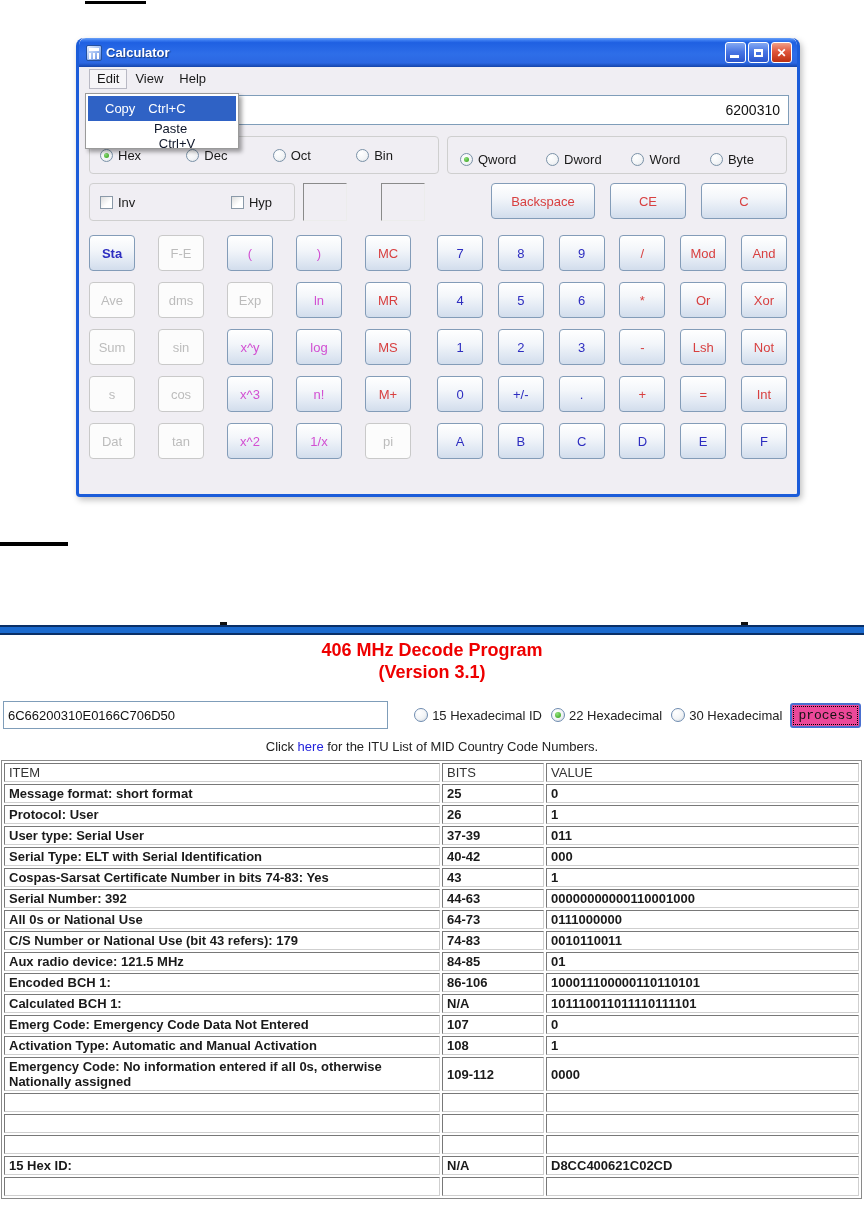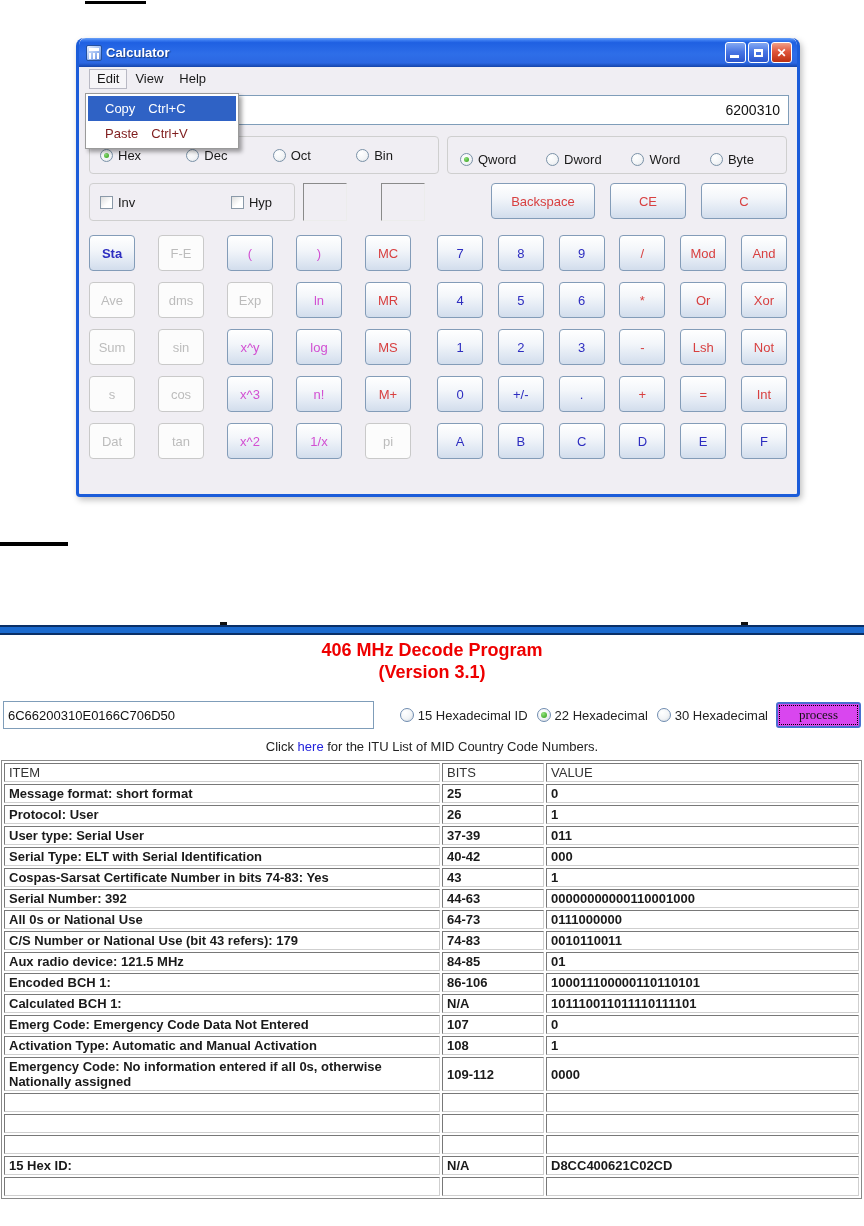--- a/index.html
+++ b/index.html
@@ -34,21 +34,21 @@
   .menu-item { padding:2px 8px 3px 8px; }
   .menu-item.open { background:#f6f5f8; border:1px solid #b9b9c4; padding:1px 7px 2px 7px; }
 
   .display { margin:5px 8px 0 8px; height:30px; background:#fff; border:1px solid #7f9db9;
     text-align:right; line-height:28px; padding-right:8px; font-size:14px; color:#111; }
 
   .dropdown { position:absolute; left:6px; top:55px; width:154px; background:#fff;
     border:1px solid #9a9a9a; box-shadow:3px 3px 4px rgba(0,0,0,.35); z-index:20; padding:2px 0; }
   .dd-item { height:25px; display:flex; align-items:center; padding-left:17px; font-size:13px; color:#1a1a1a; margin:0 2px; }
   .dd-item.hl { background:#2f62c5; color:#fff; }
-  .dd-item.disabled { color:#7f1d1d; }
+  .dd-item.disabled { color:#0f172a;flex-direction:column; }
   .dd-shortcut { margin-left:13px; }
 
   .radio-row { display:flex; margin:11px 10px 0 10px; gap:8px; }
   .groupbox { border:1px solid #cfcfcf; border-radius:4px; height:38px; display:flex; align-items:center;text-align:right; }
   .gb-base { width:350px; padding:0 45px 0 10px; justify-content:space-between; }
   .gb-word { width:340px; padding:8px 32px 0 12px; justify-content:space-between; }
 
   .radio { display:flex; align-items:center; }
   .radio-circle { width:13px; height:13px; border-radius:50%; border:1px solid #7b92a8;
     background:radial-gradient(circle at 35% 30%, #ffffff 0%, #f2f4f6 60%, #d8dde2 100%);
@@ -97,23 +97,23 @@
   .controls-row { position:absolute; left:3px; top:701px; width:858px; display:flex; align-items:center; }
   .hex-input { width:471px; height:28px; border:1px solid #7f9db9; background:#fff; font-size:13px;
     padding:0 4px; color:#111; font-family:"Liberation Sans",sans-serif; }
   .fmt-radios { display:flex; align-items:center; margin-left:26px; gap:9px; }
   .fmt-radio { display:flex; align-items:center; }
   .fmt-circle { width:14px; height:14px; border-radius:50%; border:1px solid #6f8cb0; flex:none;
     background:radial-gradient(circle at 35% 30%, #ffffff 0%, #f2f4f6 55%, #ccd4dc 100%); position:relative; }
   .fmt-radio.selected .fmt-circle::after { content:""; position:absolute; left:3px; top:3px; width:6px; height:6px;
     border-radius:50%; background:radial-gradient(circle at 35% 30%, #93e27e, #2f9c14); }
   .fmt-label { font-size:13px; color:#222; margin-left:4px; white-space:nowrap; }
-  .process-btn { margin-left:8px; border:2px solid #4a6fd0; border-radius:3px; background:#d946ef;
-    font-size:13px; color:#111; padding:3px 21px; outline:1px dotted #000; outline-offset:-4px;
-    font-family:Liberation Serif, serif; }
+  .process-btn { margin-left:8px; border:2px solid #4a6fd0; border-radius:3px; background:#ec4899;
+    font-size:13px; color:#111; padding:3px 6px; outline:1px dotted #000; outline-offset:-4px;
+    font-family:Liberation Mono, monospace; }
 
   .link-line { position:absolute; left:0; top:739px; width:864px; text-align:center; font-size:13px; color:#222; }
   .itu-link { color:#2222dd; }
 
   .decode-table { position:absolute; left:1px; top:760px; width:861px; border-collapse:separate;
     border-spacing:2px; border:1px solid #8a8a8a; background:#fff; }
   .decode-table td { border:1px solid; border-color:#787878 #cfcfcf #cfcfcf #787878;
     font-size:13px; line-height:15px; padding:1px 4px; color:#1a1a1a; font-weight:bold; vertical-align:middle; }
   .decode-table tr.header-row td { font-weight:normal; color:#333; }
   .col-item { width:436px; } .col-bits { width:102px; }

